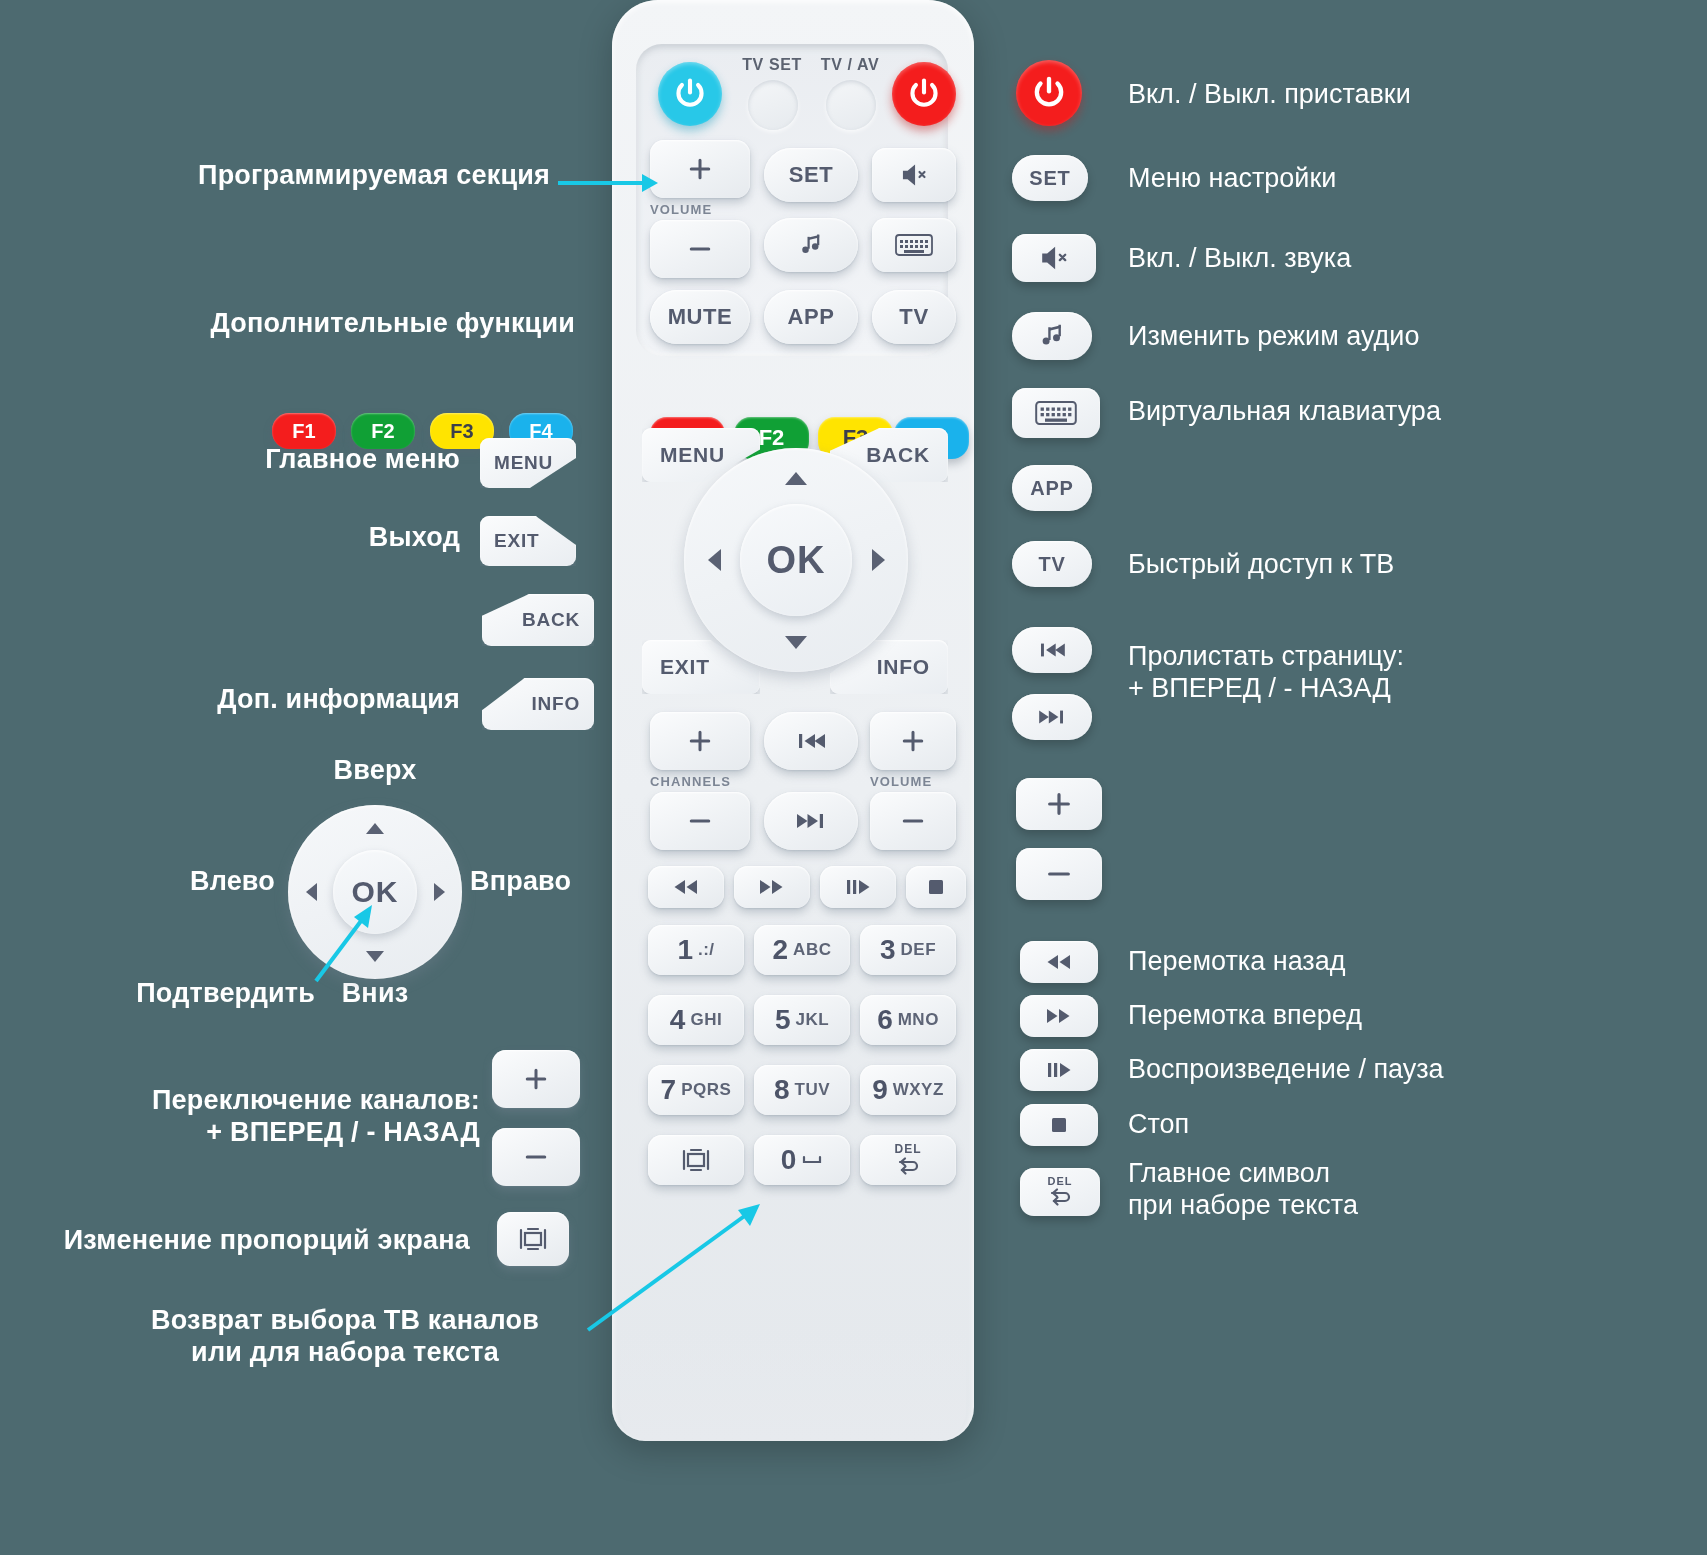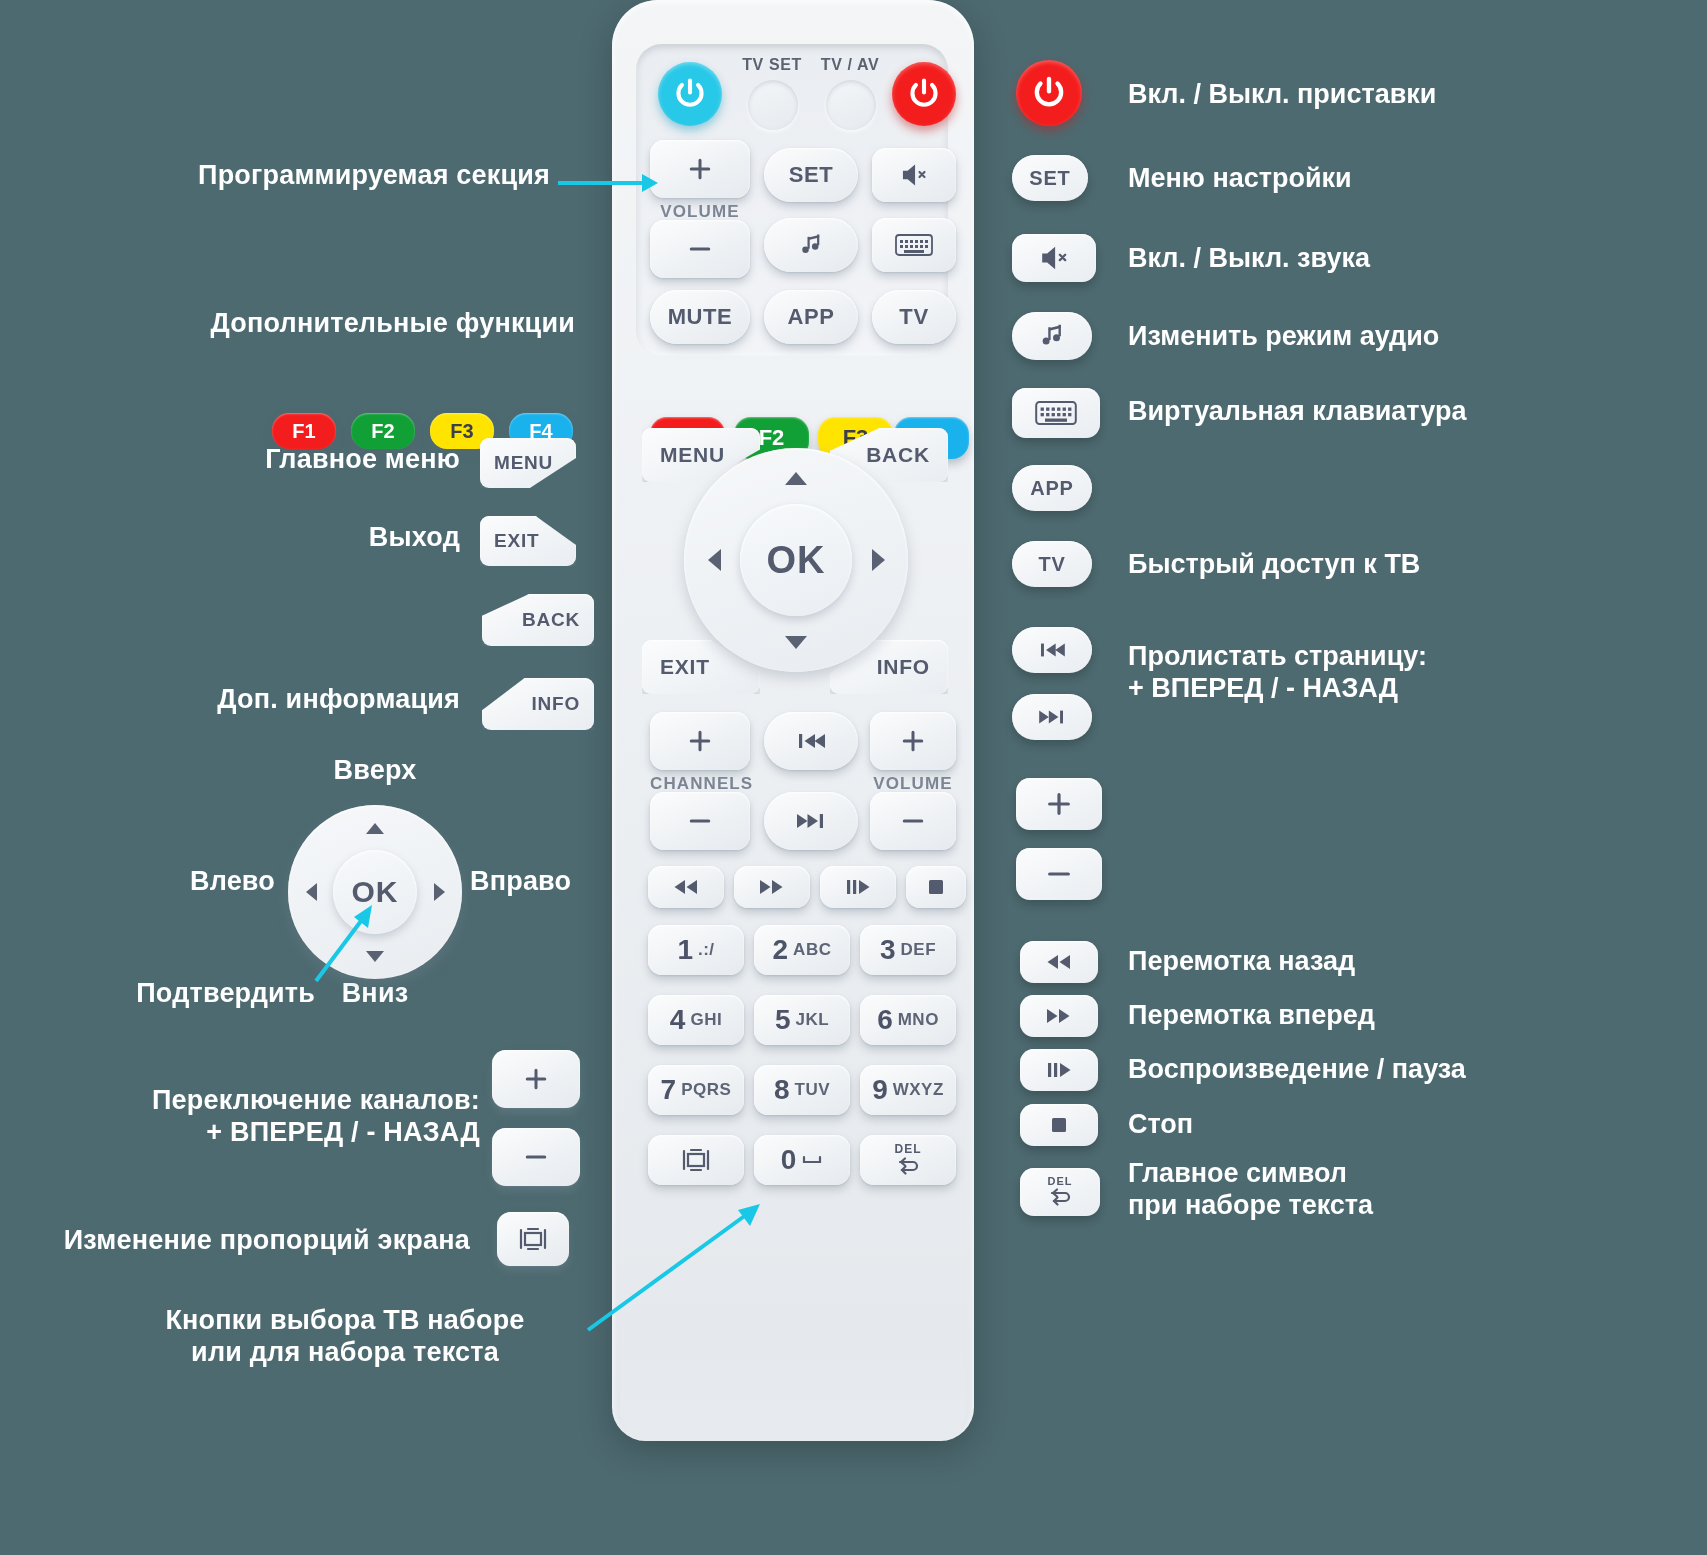--- a/index.html
+++ b/index.html
@@ -49,22 +49,22 @@
     box-shadow:0 5px 9px rgba(120,135,150,.35), 0 1px 2px rgba(120,135,150,.25),
                inset 0 1px 2px rgba(255,255,255,.95);
     display:flex;align-items:center;justify-content:center;
     color:#545b6e;font-weight:700;
     border-radius:14px;
     box-sizing:border-box;
   }
   .key.pill{border-radius:999px;}
   .key.txt{font-size:22px;letter-spacing:.6px;}
   .caption{
-    position:absolute;color:#7c8594;font-size:17px;font-weight:700;
-    letter-spacing:1.1px;text-align:center;width:100%;
+    position:absolute;color:#7c8594;font-size:13px;font-weight:700;
+    letter-spacing:1.1px;width:100%;
   }
 
   
   .pw{position:absolute;border-radius:50%;display:flex;align-items:center;justify-content:center;}
   .pw.cy{background:#28c8e8;box-shadow:0 5px 10px rgba(40,160,190,.45), inset 0 2px 4px rgba(255,255,255,.35);}
   .pw.rd{background:#f41d1d;box-shadow:0 5px 10px rgba(190,30,30,.45), inset 0 2px 4px rgba(255,255,255,.3);}
   .pw svg{display:block;}
   .dimple{
     position:absolute;border-radius:50%;
     background:linear-gradient(160deg,#f4f6f8,#e6eaee);
@@ -134,21 +134,21 @@
 
   
   .legend-key{
     position:absolute;
     background:linear-gradient(155deg,#fbfcfd,#e9edf1);
     box-shadow:0 5px 10px rgba(0,0,0,.20), inset 0 1px 2px rgba(255,255,255,.95);
     display:flex;align-items:center;justify-content:center;
     color:#545b6e;font-weight:700;border-radius:14px;box-sizing:border-box;
   }
   .legend-key.pill{border-radius:999px;}
-  .legend-txt{position:absolute;color:#fff;font-weight:700;font-size:27px;line-height:1.2;white-space:pre-line;}
+  .legend-txt{position:absolute;color:#fff;font-weight:400;font-size:27px;line-height:1.2;white-space:pre-line;}
 
   
   .arrow{position:absolute;}
 
   svg.ic{display:block;}
 </style>
 </head>
 <body>
 
 <div class="stage">
@@ -441,21 +441,21 @@
   </div>
 
   <div class="lbl r" style="left:0px;top:1225px;width:470px;">Изменение пропорций экрана</div>
   <div class="key" style="left:497px;top:1212px;width:72px;height:54px;">
     <svg class="ic" width="36" height="26" viewBox="0 0 36 26" fill="none" stroke="#545b6e" stroke-width="2.2" stroke-linecap="round">
       <rect x="10" y="7" width="16" height="12"></rect>
         <path d="M6 4v18M30 4v18M13 3h10M13 23h10"></path>
     </svg>
   </div>
 
-  <div class="lbl c" style="left:110px;top:1305px;width:470px;">Кнопки выбора ТВ наборе
+  <div class="lbl c" style="left:110px;top:1305px;width:470px;">Возврат выбора ТВ каналов
 или для набора текста</div>
   <svg class="arrow" style="left:578px;top:1198px;" width="200" height="140" viewBox="0 0 200 140">
     <path d="M10 132 L172 14" stroke="#18c8e6" stroke-width="4" fill="none"></path>
     <path d="M182 6 L172 28 L160 12 Z" fill="#18c8e6"></path>
   </svg>
 
   <div class="pw rd" style="left:1016px;top:60px;width:66px;height:66px;">
     <svg class="ic" width="40" height="40" viewBox="0 0 24 24" fill="none" stroke="#fff" stroke-width="2.6" stroke-linecap="round">
       <path d="M12 3.5 V11"></path>
         <path d="M6.9 6.3a7.3 7.3 0 1 0 10.2 0"></path>

